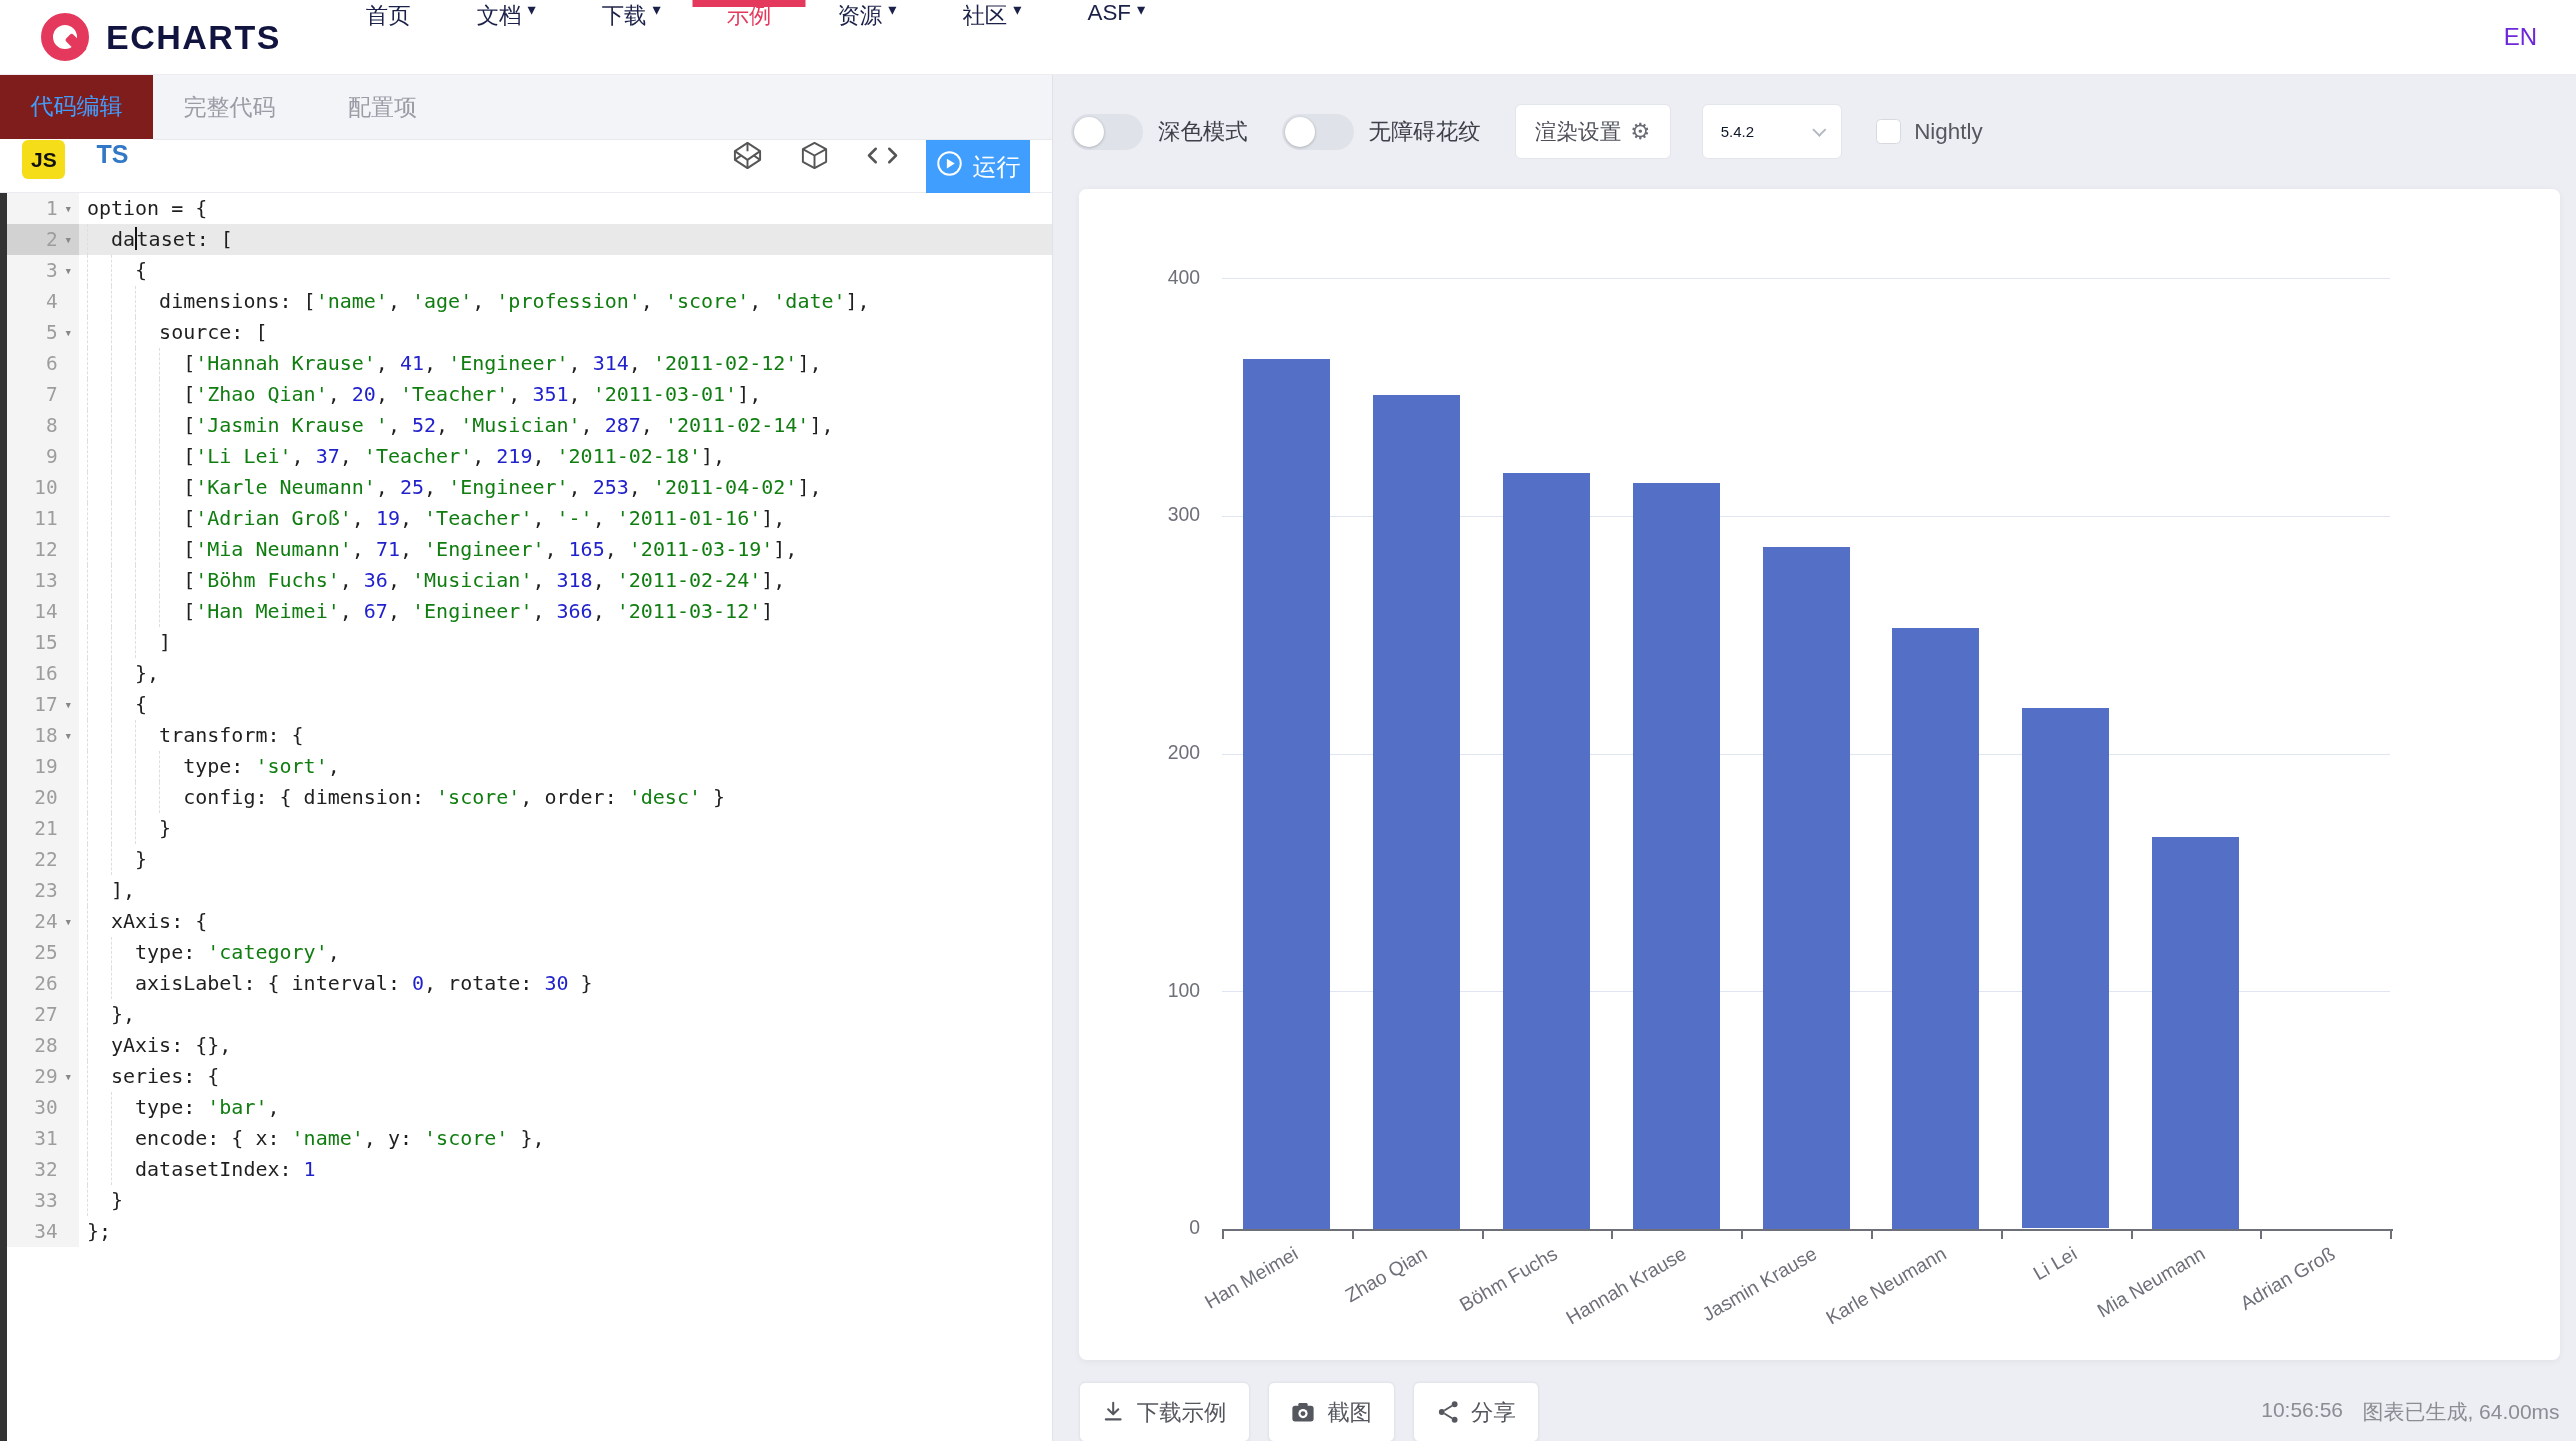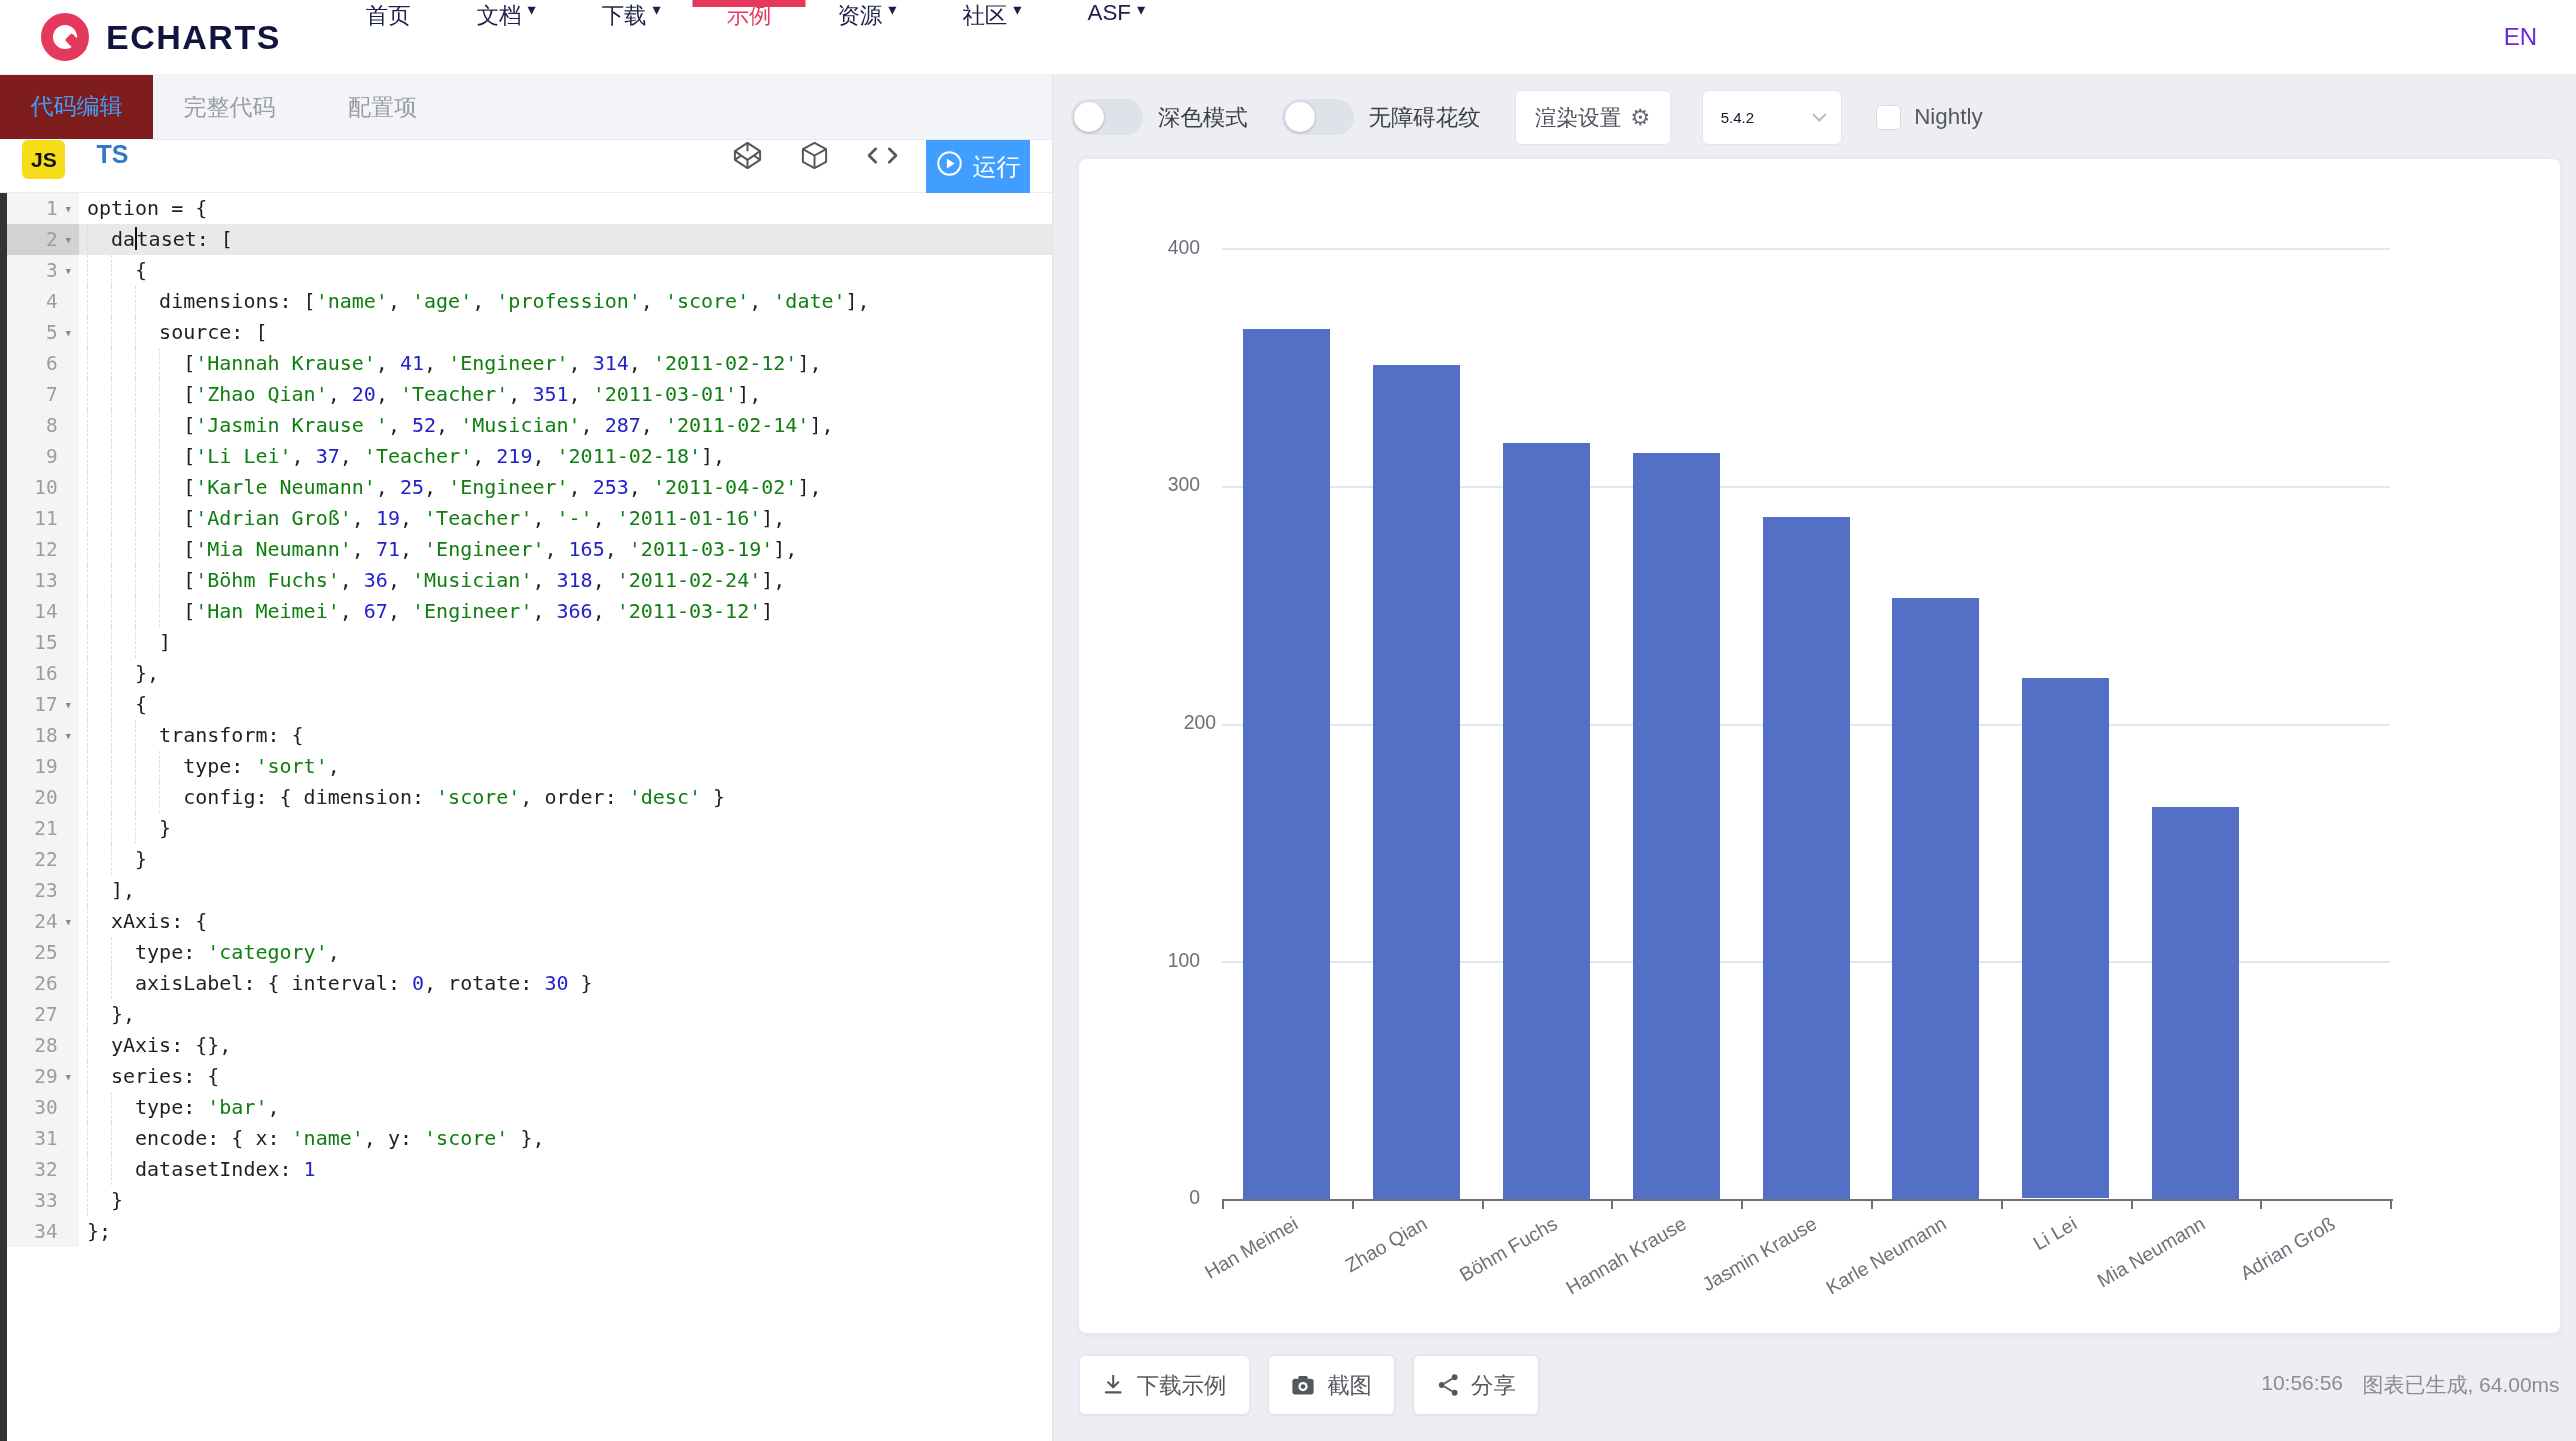--- a/index.html
+++ b/index.html
@@ -55,21 +55,21 @@
   .line.active .gut { background:#d2d2d2; }
   .lnum { flex:0 0 51px; text-align:right; }
   .fold { flex:0 0 21px; text-align:center; font-size:13.4px; color:#888; cursor:pointer; }
   .ctext { padding-left:8.2px; white-space:pre; color:#1f1f1f; }
   .ig { display:inline-block; width:2ch; height:31px; border-left:0.7px dashed #dedede; vertical-align:top; }
   .tk-s { color:var(--str); }
   .tk-n { color:var(--num); }
   .cursor { display:inline-block; width:1.5px; height:22.4px; background:#111; vertical-align:-3.7px; }
 
   
-  .controls { height:84px; display:flex; align-items:center; padding-left:18px; }
+  .controls { height:114px; display:flex; align-items:center; padding-left:18px; }
   .toggle { width:72px; height:36px; border-radius:18px; background:#dfe2e9; position:relative; cursor:pointer; flex:0 0 auto; }
   .toggle .knob { position:absolute; left:3px; top:3px; width:30px; height:30px; border-radius:50%;
     background:#fff; box-shadow:0 0.7px 3px rgba(0,0,0,.25); }
   .ctl-label { font-size:22.4px; color:#3d4049; margin-left:15px; }
   .gap-lg { margin-left:34px; }
   .ctl-btn { margin-left:34px; height:55px; background:#fff; border:0.7px solid #e3e5ec; border-radius:6px;
     display:flex; align-items:center; padding:0 19.4px; font-size:21.6px; color:#4c4f58; gap:9px; cursor:pointer; }
   .gear { font-size:22.4px; color:#6a6d76; }
   .select { margin-left:31px; width:140px; height:55px; background:#fff; border:0.7px solid #e3e5ec; border-radius:6px;
     display:flex; align-items:center; justify-content:space-between; padding:0 18px; font-size:15px; color:#0f172a; cursor:pointer;gap:32px; }
@@ -446,21 +446,21 @@
       <div class="checkbox"></div>
       <div class="cb-label">Nightly</div>
     </div>
 
     <div class="chart-card">
         <div class="axisline" style="left: 143px; width: 1171px; top: 1040px;"></div>
         <div class="ylab" style="left: 0px; width: 121px; top: 1027px;">0</div>
         <div class="gridline" style="left: 143px; width: 1168px; top: 802px;"></div>
         <div class="ylab" style="left: 0px; width: 121px; top: 790px;">100</div>
         <div class="gridline" style="left: 143px; width: 1168px; top: 565px;"></div>
-        <div class="ylab" style="left: 16px; width: 121px; top: 552px; padding-left: 30px;">200</div>
+        <div class="ylab" style="left: 0px; width: 121px; top: 552px; padding-left: 30px;">200</div>
         <div class="gridline" style="left: 143px; width: 1168px; top: 327px;"></div>
         <div class="ylab" style="left: 0px; width: 121px; top: 314px;">300</div>
         <div class="gridline" style="left: 143px; width: 1168px; top: 89px;"></div>
         <div class="ylab" style="left: 0px; width: 121px; top: 77px;">400</div>
         <div class="bar" style="left: 164px; width: 87px; top: 170px; height: 870px;"></div>
         <div class="bar" style="left: 294px; width: 87px; top: 206px; height: 834px;"></div>
         <div class="bar" style="left: 424px; width: 87px; top: 284px; height: 756px;"></div>
         <div class="bar" style="left: 554px; width: 87px; top: 294px; height: 746px;"></div>
         <div class="bar" style="left: 684px; width: 87px; top: 358px; height: 682px;"></div>
         <div class="bar" style="left: 813px; width: 87px; top: 439px; height: 601px;"></div>

